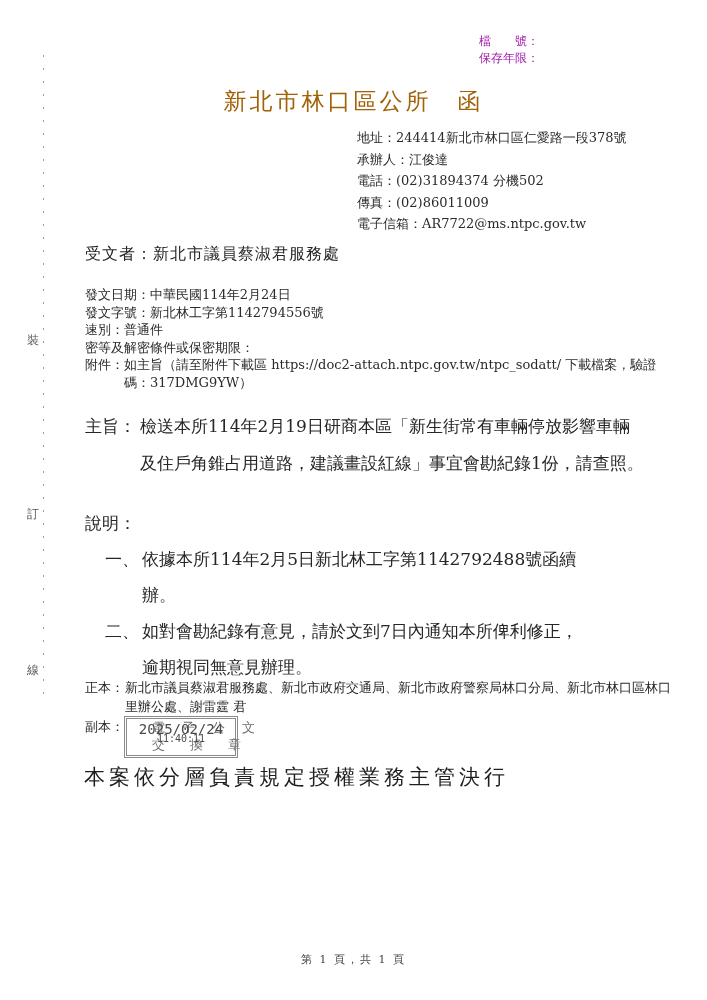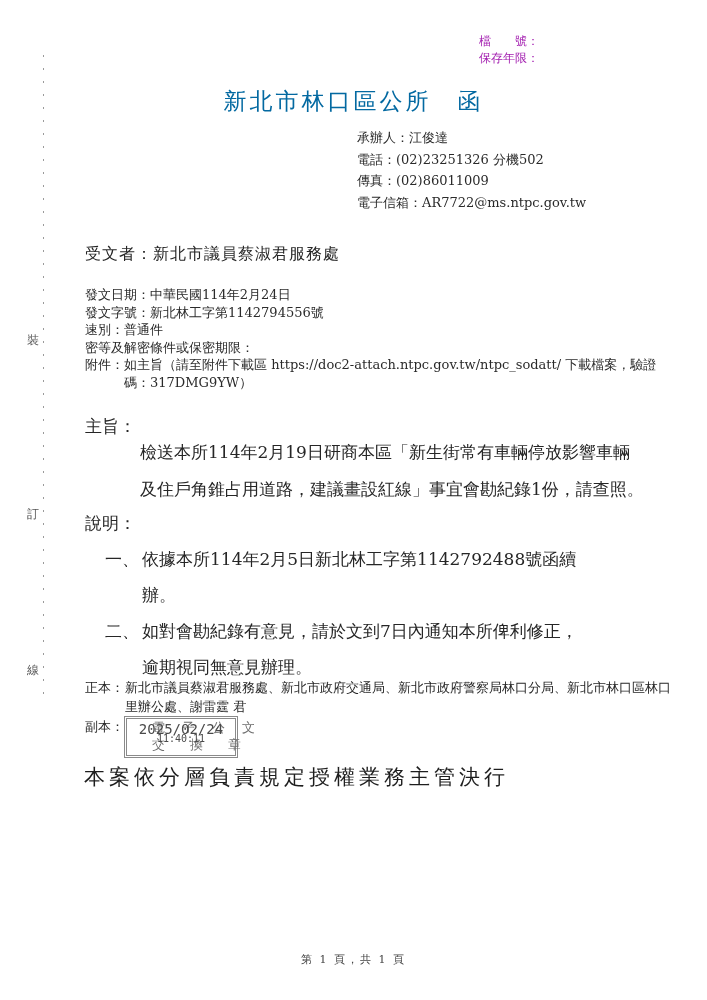--- a/index.html
+++ b/index.html
@@ -22,42 +22,42 @@
   .mark-1{top:506px;}
   .mark-2{top:662px;}
 
   
   .fileno{position:absolute;left:479px;top:33px;font-size:12px;line-height:17px;color:#a21caf;}
   .fileno div{white-space:pre;}
 
   
   .title{
     position:absolute;left:0;top:86px;width:707px;
-    text-align:center;font-size:23px;letter-spacing:3px;color:#0369a1;
+    text-align:center;font-size:23px;letter-spacing:3px;color:#a16207;
   }
 
   
   .sender{
     position:absolute;left:357px;top:127px;width:300px;
     font-size:13px;line-height:21.5px;color:#2a2a2a;word-break:break-all;
   }
 
   
   .recipient{position:absolute;left:85px;top:244px;font-size:16px;letter-spacing:1px;}
 
   
   .meta{position:absolute;left:85px;top:286px;width:580px;font-size:13px;line-height:17.5px;color:#2a2a2a;}
   .meta-row{display:flex;}
   .meta-label{flex:0 0 auto;white-space:pre;text-align:right;}
   .meta-text{flex:1 1 auto;word-break:break-all;}
 
   
   .subject{position:absolute;left:85px;top:408px;display:flex;font-size:17px;line-height:36.5px;}
   .subject .lbl{flex:0 0 55px;white-space:pre;}
-  .subject .txt{width:505px;margin-top:26px;}
+  .subject .txt{width:505px;}
 
   
   .desc{position:absolute;left:85px;top:505px;font-size:17px;line-height:36px;}
   .desc-head{margin-bottom:0;}
   .desc-item{display:flex;margin-left:20px;}
   .desc-item .mk{flex:0 0 37px;white-space:pre;}
   .desc-item .tx{width:452px;}
 
   
   .orig{position:absolute;left:85px;top:679px;display:flex;font-size:13px;line-height:18.5px;}
@@ -102,22 +102,23 @@
   <div class="bind-mark mark-2">線</div>
 
   <div class="fileno">
     <div>檔　　號：</div>
     <div>保存年限：</div>
   </div>
 
   <div class="title">新北市林口區公所　函</div>
 
   <div class="sender">
+    <div>地址：244414新北市林口區仁愛路一段378號</div>
     <div>承辦人：江俊達</div>
-    <div>電話：(02)23251326 分機502</div>
+    <div>電話：(02)31894374 分機502</div>
     <div>傳真：(02)86011009</div>
     <div>電子信箱：AR7722@ms.ntpc.gov.tw</div>
   </div>
 
   <div class="recipient">受文者：新北市議員蔡淑君服務處</div>
 
   <div class="meta">
     <div>發文日期：中華民國114年2月24日</div>
     <div>發文字號：新北林工字第1142794556號</div>
     <div>速別：普通件</div>

